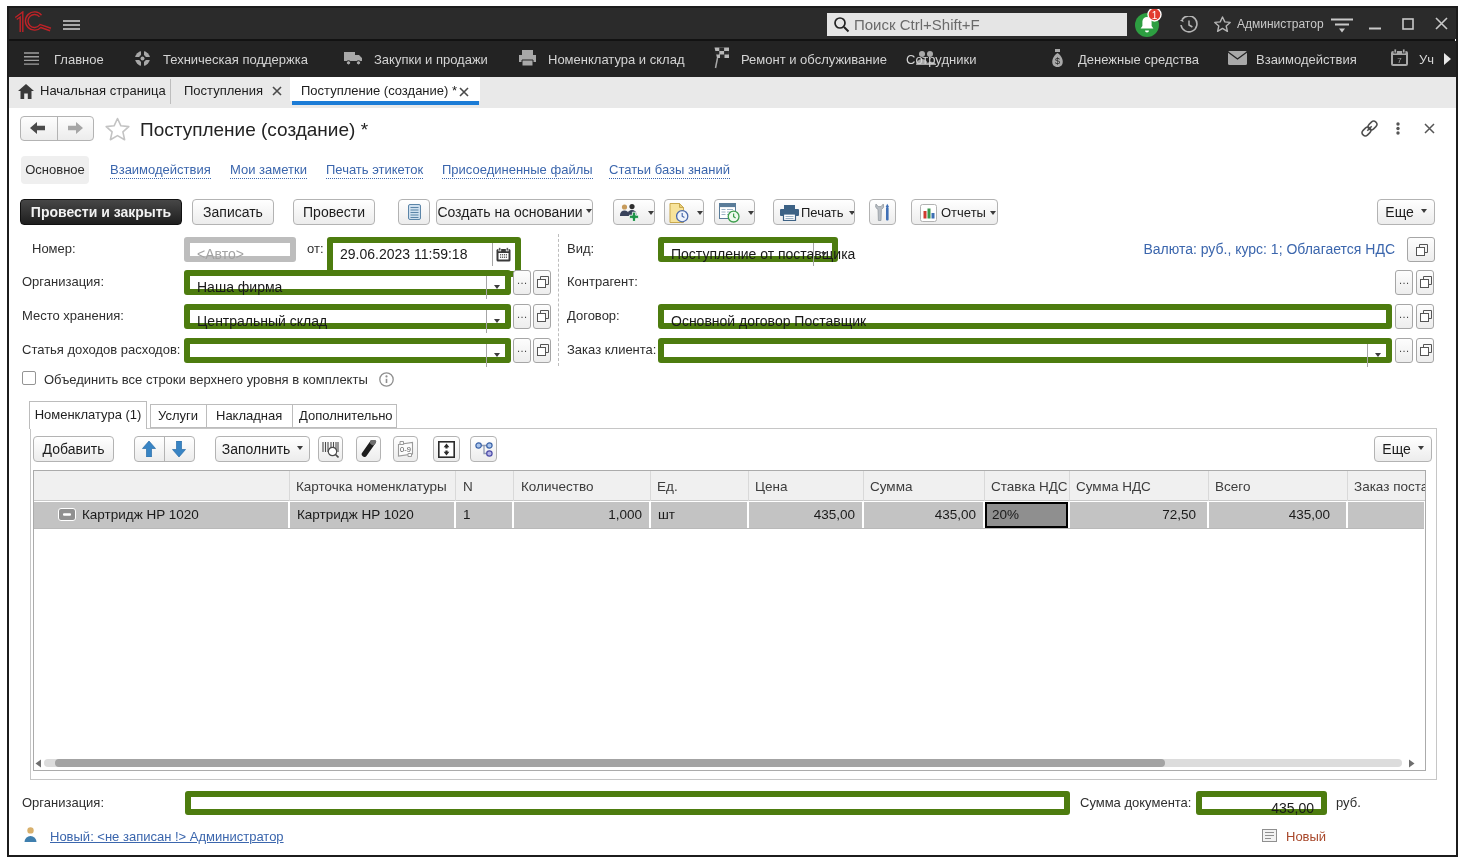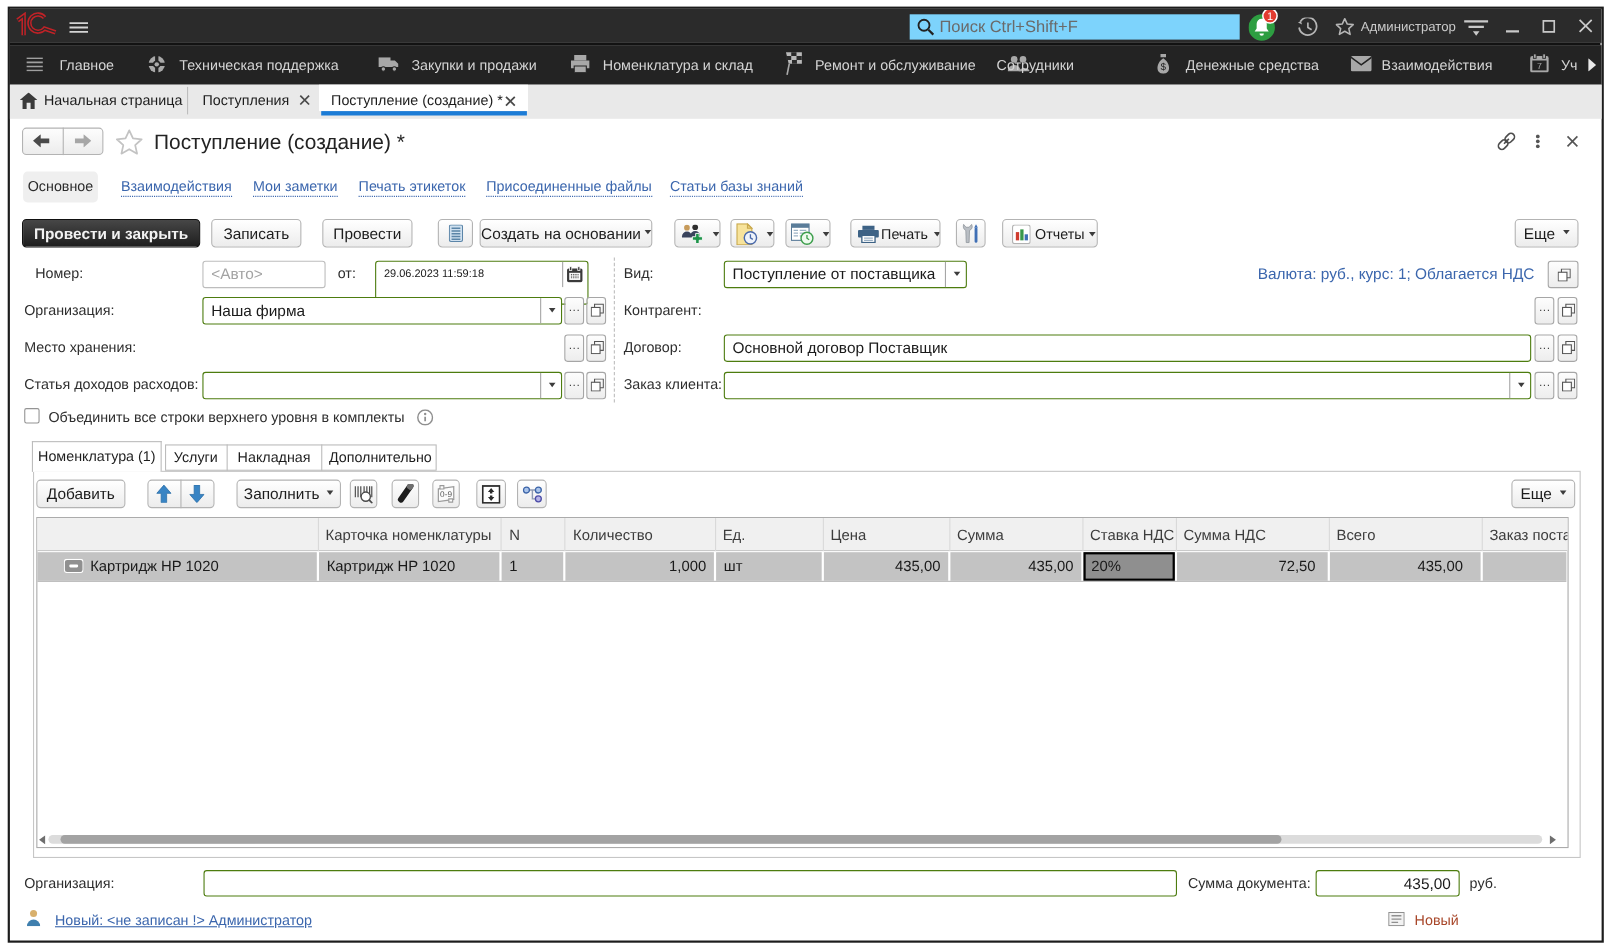--- a/index.html
+++ b/index.html
@@ -6,42 +6,42 @@
 .abs{position:absolute}
 #win{position:absolute;left:7px;top:6px;width:1451px;height:851px;border:2px solid #1c1c1c;background:#fff}
 #titlebar{position:absolute;left:0;top:0;width:100%;height:31px;background:#2b2b2b}
 #menubar{position:absolute;left:0;top:33px;width:100%;height:36px;background:#232323}
 #tabbar{position:absolute;left:0;top:69px;width:100%;height:31px;background:#e9e9e9}
 .ttext{color:#c9c9c9;font-size:13px}
 .mtext{color:#d4d4d4;font-size:13px}
 .tabtext{color:#1c1c1c;font-size:13px}
 .btn{position:absolute;height:26px;background:linear-gradient(#ffffff,#ececec);border:1px solid #b3b3b3;border-radius:4px;font-size:14px;color:#1c1c1c;text-align:center;line-height:24px;white-space:nowrap;overflow:hidden}
 .lbl{position:absolute;font-size:13px;color:#2e2e2e}
-.inp{position:absolute;background:#fff;border:1px solid #4d7c0f;border-radius:3px;font-size:14px;color:#1a1a1a;line-height:23px;padding-left:7px;white-space:nowrap}
+.inp{position:absolute;background:#fff;border:6px solid #4d7c0f;border-radius:3px;font-size:14px;color:#1a1a1a;line-height:23px;padding-left:7px;white-space:nowrap}
 .sbtn{position:absolute;background:linear-gradient(#fdfdfd,#ededed);border:1px solid #a6a6a6;border-radius:3px}
 .link{font-size:13px;color:#3b66ad;text-decoration:none}
 .dotu{border-bottom:1px dotted #3b66ad;padding-bottom:1px}
 .hcell{position:absolute;font-size:13.5px;color:#3c3c3c;top:0;line-height:31px;white-space:nowrap;overflow:hidden}
 .rcell{position:absolute;top:0;height:26px;background:#c3c3c3;font-size:13.5px;color:#1a1a1a;line-height:26px;white-space:nowrap}
 svg{display:block}
 .dar{display:inline-block;width:0;height:0;border:3.5px solid transparent;border-top:4.5px solid #3c3c3c;vertical-align:1px;margin-left:3px}
 </style></head>
 <body>
 <div id="win">
  <div id="titlebar">
   <svg class="abs" style="left:5px;top:3px" width="38" height="24" viewBox="0 0 38 24">
    <path d="M2 7.5 L7.5 3.5 V21" stroke="#bf2227" stroke-width="4" fill="none"></path>
    <path d="M2 7.5 L7.5 3.5 V21" stroke="#2b2b2b" stroke-width="1.2" fill="none"></path>
    <path d="M26.5 5 A 7.8 7.8 0 1 0 26.5 15 L36.5 18.5" stroke="#bf2227" stroke-width="4" fill="none"></path>
    <path d="M26.5 5 A 7.8 7.8 0 1 0 26.5 15 L36.5 18.5" stroke="#2b2b2b" stroke-width="1.2" fill="none"></path>
   </svg>
   <svg class="abs" style="left:54px;top:12px" width="17" height="10" viewBox="0 0 17 10">
    <path d="M0 1 H17 M0 5 H17 M0 9 H17" stroke="#d4d4d4" stroke-width="1.6"></path>
   </svg>
-  <div class="abs" style="left:818px;top:5px;width:300px;height:23px;background:#7dd3fc;border-radius:0">
+  <div class="abs" style="left:818px;top:5px;width:300px;height:23px;background:#e5e5e5;border-radius:0">
    <svg class="abs" style="left:6px;top:3px" width="17" height="17" viewBox="0 0 17 17">
     <circle cx="7" cy="7" r="5" stroke="#222" stroke-width="1.7" fill="none"></circle>
     <path d="M11 11 L15.5 15.5" stroke="#222" stroke-width="2"></path>
    </svg>
    <div class="abs" style="left:27px;top:3px;font-size:15px;color:#6a6a6a">Поиск Ctrl+Shift+F</div>
   </div>
   <svg class="abs" style="left:1126px;top:1px" width="38" height="30" viewBox="0 0 38 30">
    <circle cx="12" cy="16" r="12" fill="#2d9e41"></circle>
    <path d="M12 8 a4.6 4.6 0 0 1 4.6 4.6 V17 l1.8 2.6 H5.6 L7.4 17 v-4.4 A4.6 4.6 0 0 1 12 8 Z" fill="#fff"></path>
    <path d="M10 21.5 a2 2 0 0 0 4 0 Z" fill="#fff"></path>
@@ -246,21 +246,21 @@
    <rect x="11.5" y="9" width="3" height="5.5" fill="#3c6fb3"></rect>
   </svg>
   <span class="abs" style="left:29px;top:1px;font-size:13px">Отчеты</span>
       <i class="dar abs" style="left:75px;top:11px"></i>
  </div>
  <div class="btn" style="left:1368px;top:191px;width:58px">Еще <i class="dar"></i></div>
 
  <div class="lbl" style="left:23px;top:233px">Номер:</div>
  <div class="inp" style="left:175px;top:229px;width:112px;height:25px;border-color:#bdbdbd;color:#a3a3a3">&lt;Авто&gt;</div>
  <div class="lbl" style="left:298px;top:233px">от:</div>
- <div class="inp" style="left:332px;top:229px;width:194px;height:40px;font-size:10px">29.06.2023 11:59:18
+ <div class="inp" style="left:318px;top:229px;width:194px;height:40px;font-size:14px">29.06.2023 11:59:18
   <div class="abs" style="right:22px;top:0;width:1px;height:23px;background:#a6a6a6"></div>
   <svg class="abs" style="right:4px;top:4px" width="15" height="15" viewBox="0 0 15 15">
    <rect x="0.5" y="2" width="14" height="12.5" rx="1.5" fill="#3a3a3a"></rect>
    <rect x="2.8" y="0.5" width="2" height="3.4" fill="#3a3a3a" stroke="#fff" stroke-width="0.7"></rect>
    <rect x="10.2" y="0.5" width="2" height="3.4" fill="#3a3a3a" stroke="#fff" stroke-width="0.7"></rect>
    <rect x="2.5" y="6" width="10" height="6.5" fill="#fff"></rect>
    <path d="M4 7.5 h7 M4 9 h7 M4 10.5 h7" stroke="#3a3a3a" stroke-width="0.8" stroke-dasharray="1.2 0.8"></path>
   </svg>
  </div>
  <div class="lbl" style="left:13px;top:266px">Организация:</div>
@@ -271,20 +271,24 @@
  <div class="sbtn" style="left:504px;top:262px;width:18px;height:25px">
       <div class="abs" style="left:3px;top:3px;font-size:11px;color:#444;letter-spacing:0.5px">...</div>
     </div>
  <div class="sbtn" style="left:524px;top:262px;width:18px;height:25px">
   <svg class="abs" style="left:3px;top:5px" width="12" height="12" viewBox="0 0 12 12">
         <rect x="0.5" y="3.5" width="8" height="8" fill="#fff" stroke="#555"></rect>
         <path d="M3.5 3.5 V0.5 H11.5 V8.5 H8.5" stroke="#555" fill="none"></path>
       </svg>
  </div>
  <div class="lbl" style="left:13px;top:300px">Место хранения:</div>
+ <div class="inp" style="left:175px;top:296px;width:327px;height:25px">Центральный склад
+  <div class="abs" style="right:18px;top:0;width:1px;height:23px;background:#a6a6a6"></div>
+  <div class="abs" style="right:5px;top:9px;width:0;height:0;border:3.5px solid transparent;border-top:4.5px solid #3c3c3c"></div>
+ </div>
  <div class="sbtn" style="left:504px;top:296px;width:18px;height:25px">
       <div class="abs" style="left:3px;top:3px;font-size:11px;color:#444;letter-spacing:0.5px">...</div>
     </div>
  <div class="sbtn" style="left:524px;top:296px;width:18px;height:25px">
   <svg class="abs" style="left:3px;top:5px" width="12" height="12" viewBox="0 0 12 12">
         <rect x="0.5" y="3.5" width="8" height="8" fill="#fff" stroke="#555"></rect>
         <path d="M3.5 3.5 V0.5 H11.5 V8.5 H8.5" stroke="#555" fill="none"></path>
       </svg>
  </div>
  <div class="lbl" style="left:13px;top:334px">Статья доходов расходов:</div>
@@ -297,21 +301,21 @@
     </div>
  <div class="sbtn" style="left:524px;top:330px;width:18px;height:25px">
   <svg class="abs" style="left:3px;top:5px" width="12" height="12" viewBox="0 0 12 12">
         <rect x="0.5" y="3.5" width="8" height="8" fill="#fff" stroke="#555"></rect>
         <path d="M3.5 3.5 V0.5 H11.5 V8.5 H8.5" stroke="#555" fill="none"></path>
       </svg>
  </div>
  <div class="abs" style="left:549px;top:226px;width:1px;height:132px;border-left:1px dashed #bdbdbd"></div>
 
  <div class="lbl" style="left:558px;top:233px">Вид:</div>
- <div class="inp" style="left:649px;top:229px;width:221px;height:25px">Поступление от поставщика
+ <div class="inp" style="left:649px;top:229px;width:180px;height:25px">Поступление от поставщика
   <div class="abs" style="right:18px;top:0;width:1px;height:23px;background:#a6a6a6"></div>
   <div class="abs" style="right:5px;top:9px;width:0;height:0;border:3.5px solid transparent;border-top:4.5px solid #3c3c3c"></div>
  </div>
  <div class="abs" style="left:966px;top:233px;width:420px;font-size:14px;color:#3b66ad;text-align:right">Валюта: руб., курс: 1; Облагается НДС</div>
  <div class="sbtn" style="left:1398px;top:229px;width:28px;height:25px">
   <svg class="abs" style="left:8px;top:6px" width="12" height="12" viewBox="0 0 12 12">
         <rect x="0.5" y="3.5" width="8" height="8" fill="#fff" stroke="#555"></rect>
         <path d="M3.5 3.5 V0.5 H11.5 V8.5 H8.5" stroke="#555" fill="none"></path>
       </svg>
  </div>

